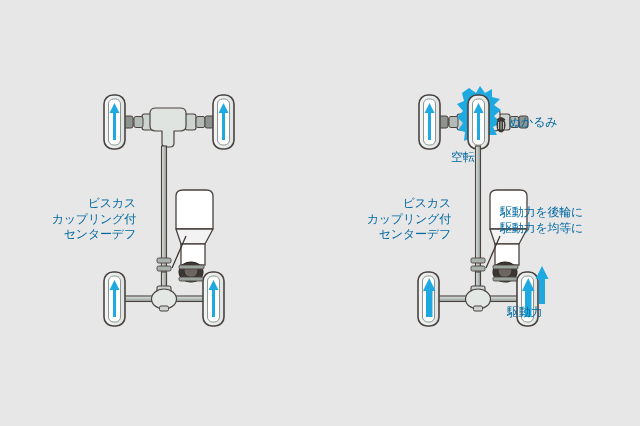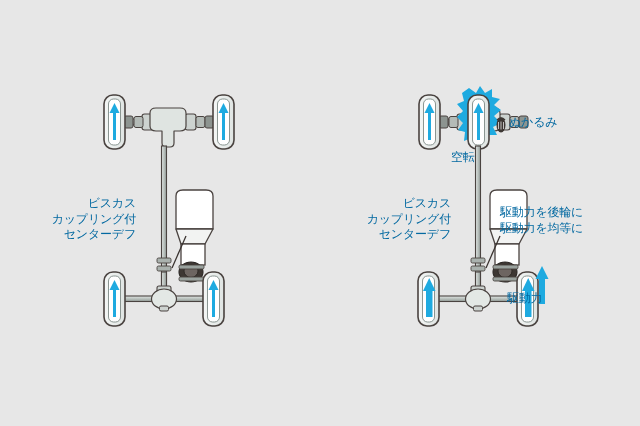--- a/index.html
+++ b/index.html
@@ -290,16 +290,16 @@
 カップリング付
 センターデフ</div>
 
     <div class="lbl" style="left:180px;top:205px;width:135px;">駆動力を後輪に
 駆動力を均等に</div>
 
     <div class="lbl" style="left:189px;top:115px;">ぬかるみ</div>
 
     <div class="lbl center-al" style="left:131px;top:150px;width:56px;">空転</div>
 
-    <div class="lbl" style="left:187px;top:291px;">駆動力</div>
+    <div class="lbl" style="left:187px;top:305px;">駆動力</div>
   </div>
 
 </div>
 
 </body></html>

